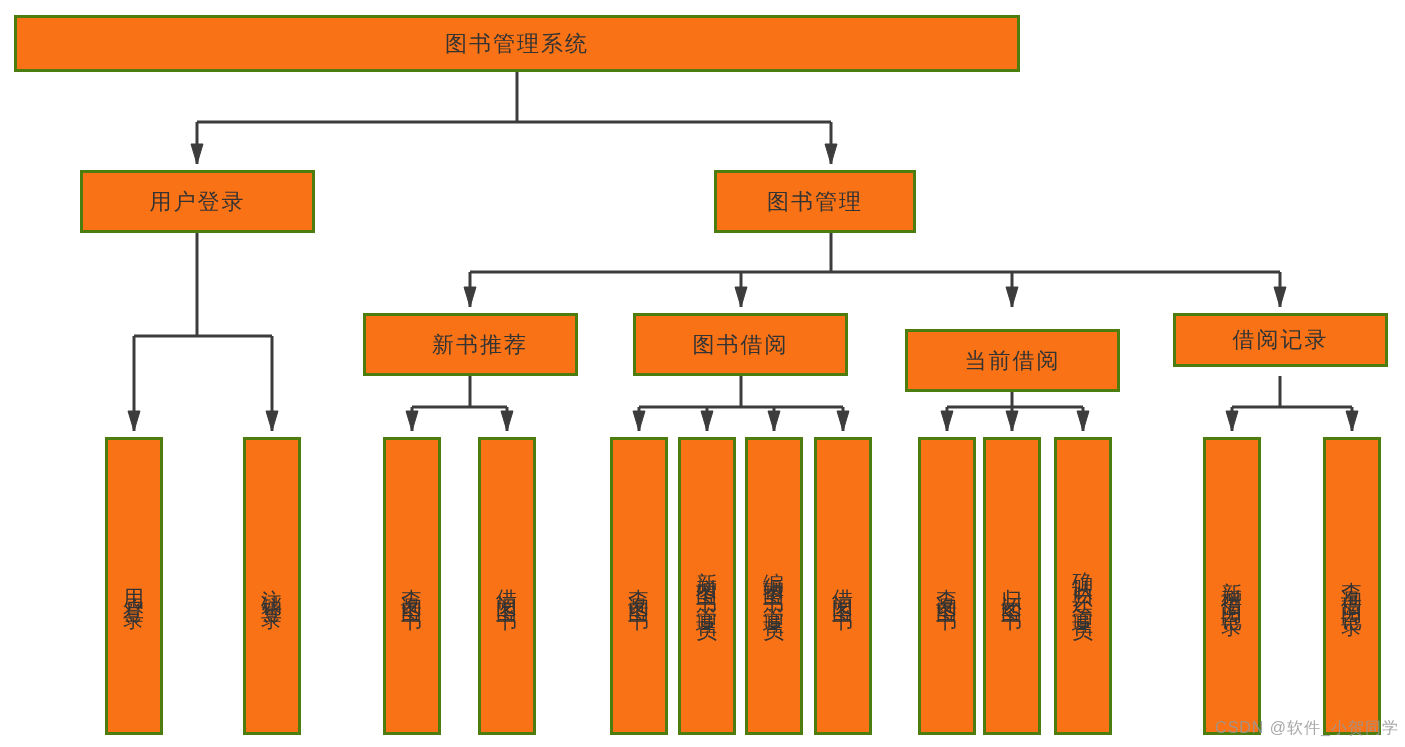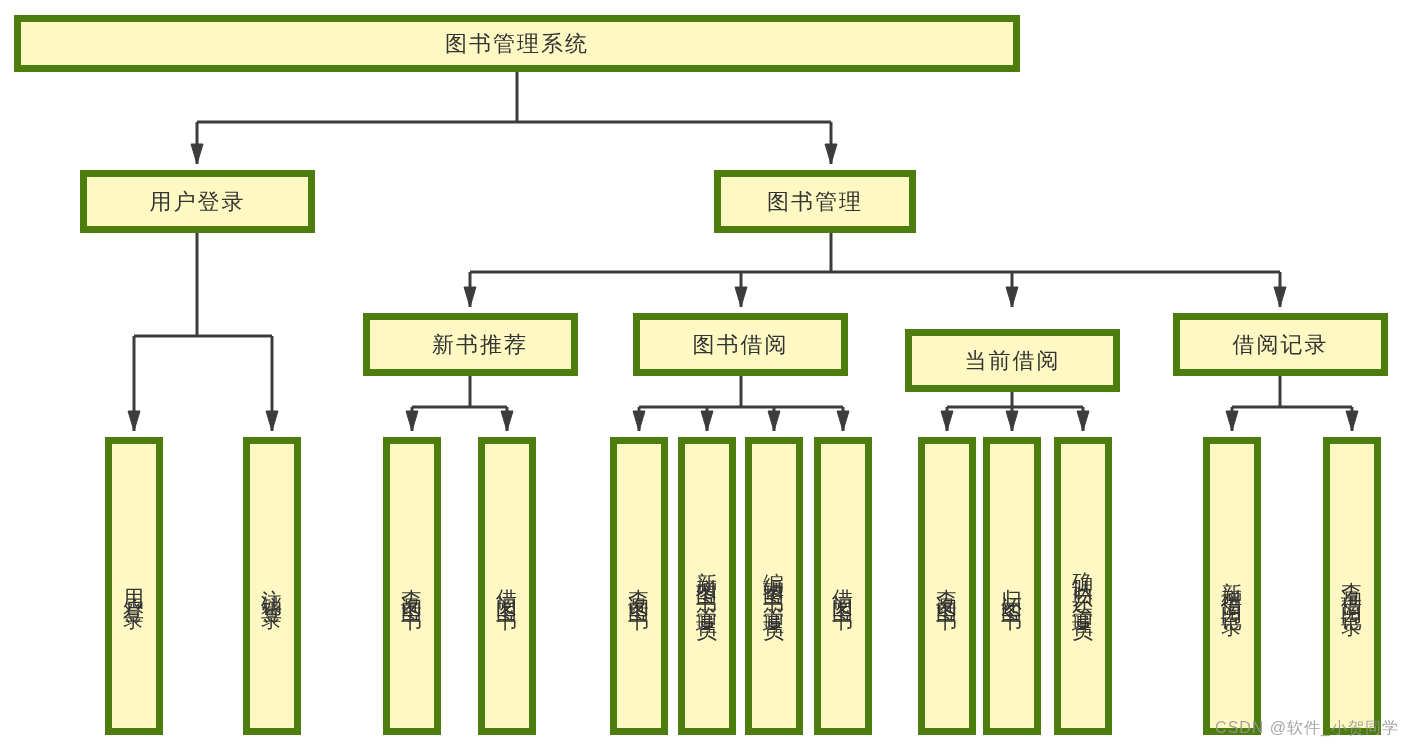--- a/index.html
+++ b/index.html
@@ -17,22 +17,22 @@
   .connectors {
     position: absolute;
     left: 0; top: 0;
     width: 1405px; height: 747px;
     z-index: 1;
     pointer-events: none;
   }
 
   .node {
     position: absolute;
-    background: #fef9c3;
-    border: 7px solid #4d7c0f;
+    background: #f97316;
+    border: 3px solid #4d7c0f;
     display: flex;
     align-items: center;
     justify-content: center;
     z-index: 2;
     color: #333333;
   }
 
   .hbox {
     font-size: 22px;
     letter-spacing: 2px;
@@ -128,21 +128,21 @@
 
   <div class="node hbox" style="left:363px; top:313px; width:215px; height:63px;padding-left:19px;">
     <span class="label">新书推荐</span>
   </div>
   <div class="node hbox" style="left:633px; top:313px; width:215px; height:63px;">
     <span class="label">图书借阅</span>
   </div>
   <div class="node hbox" style="left:905px; top:329px; width:215px; height:63px;">
     <span class="label">当前借阅</span>
   </div>
-  <div class="node hbox" style="left:1173px; top:313px; width:215px; height:63px;">
+  <div class="node hbox" style="left:1173px; top:313px; width:215px; height:54px;">
     <span class="label">借阅记录</span>
   </div>
 
   <div class="node vbox" style="left:105px; top:437px; width:58px; height:298px;">
     <span class="label">用户登录</span>
   </div>
   <div class="node vbox" style="left:243px; top:437px; width:58px; height:298px;">
     <span class="label">注销登录</span>
   </div>
 

